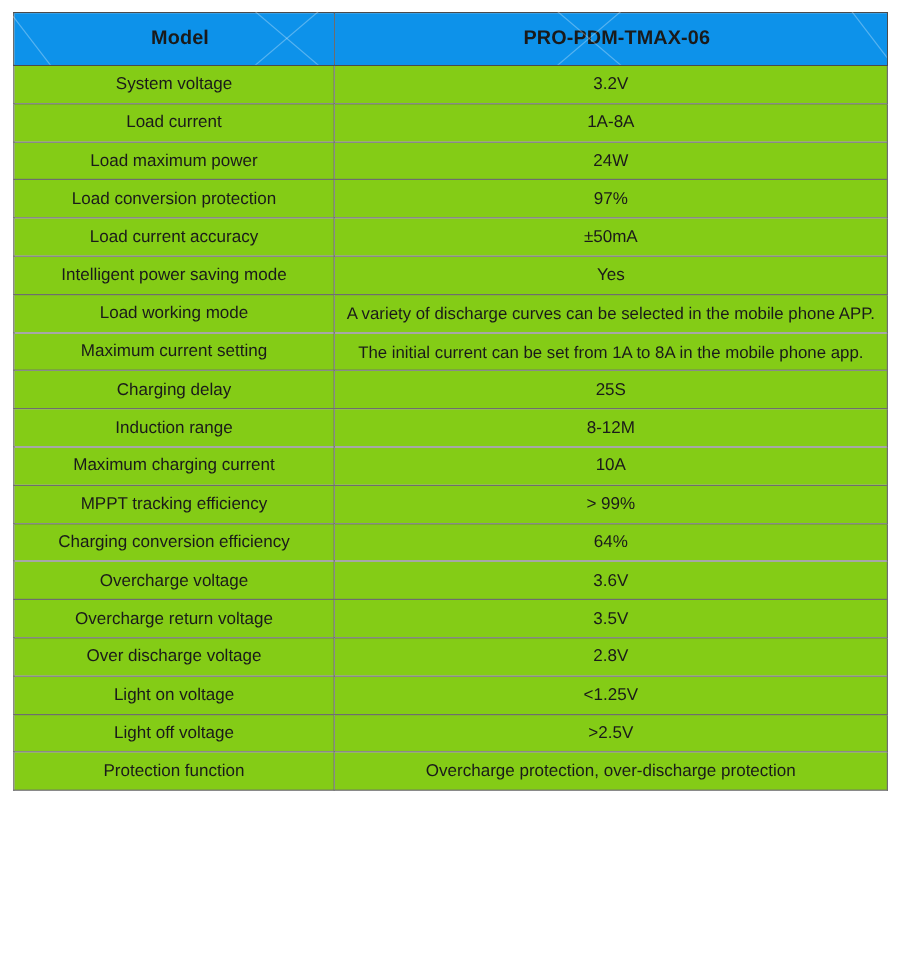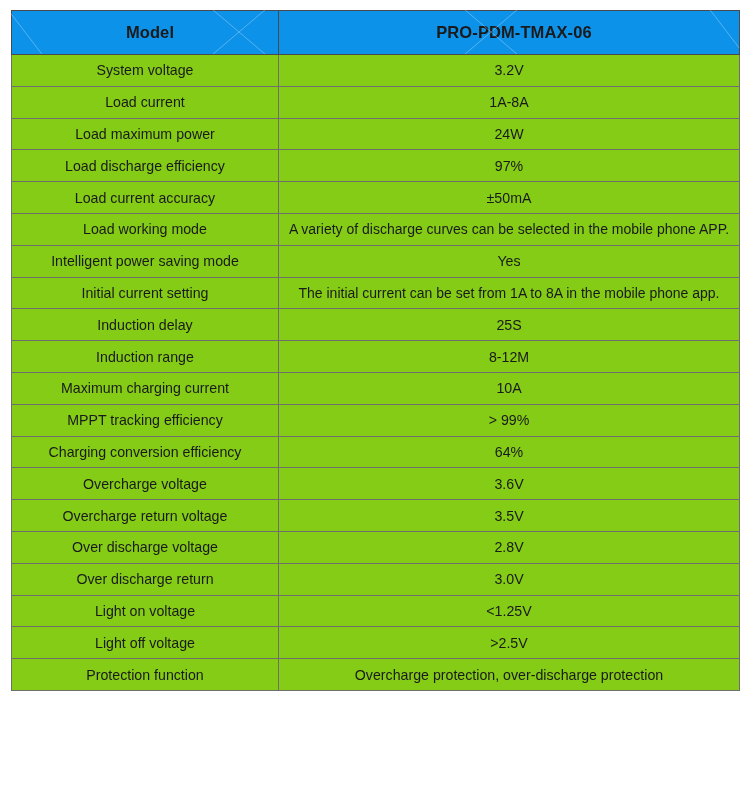--- a/index.html
+++ b/index.html
@@ -120,46 +120,46 @@
         <td class="cell-value">1A-8A</td>
       </tr>
 
 
       <tr class="data-row">
         <td class="cell-label">Load maximum power</td>
         <td class="cell-value">24W</td>
       </tr>
 
       <tr class="data-row">
-        <td class="cell-label">Load discharge efficiency</td>
+        <td class="cell-label">Load conversion protection</td>
         <td class="cell-value">97%</td>
       </tr>
 
       <tr class="data-row">
         <td class="cell-label">Load current accuracy</td>
         <td class="cell-value">±50mA</td>
       </tr>
 
       <tr class="data-row">
+        <td class="cell-label">Intelligent power saving mode</td>
+        <td class="cell-value">Yes</td>
+      </tr>
+
+      <tr class="data-row">
         <td class="cell-label">Load working mode</td>
         <td class="cell-value long-text">A variety of discharge curves can be selected in the mobile phone APP.</td>
       </tr>
 
       <tr class="data-row">
-        <td class="cell-label">Intelligent power saving mode</td>
-        <td class="cell-value">Yes</td>
-      </tr>
-
-      <tr class="data-row">
-        <td class="cell-label">Initial current setting</td>
+        <td class="cell-label">Maximum current setting</td>
         <td class="cell-value long-text">The initial current can be set from 1A to 8A in the mobile phone app.</td>
       </tr>
 
       <tr class="data-row">
-        <td class="cell-label">Induction delay</td>
+        <td class="cell-label">Charging delay</td>
         <td class="cell-value">25S</td>
       </tr>
 
       <tr class="data-row">
         <td class="cell-label">Induction range</td>
         <td class="cell-value">8-12M</td>
       </tr>
 
 
       <tr class="data-row">
@@ -186,24 +186,20 @@
       <tr class="data-row">
         <td class="cell-label">Overcharge return voltage</td>
         <td class="cell-value">3.5V</td>
       </tr>
 
       <tr class="data-row">
         <td class="cell-label">Over discharge voltage</td>
         <td class="cell-value">2.8V</td>
       </tr>
 
-      <tr class="data-row">
-        <td class="cell-label">Over discharge return</td>
-        <td class="cell-value">3.0V</td>
-      </tr>
 
       <tr class="data-row">
         <td class="cell-label">Light on voltage</td>
         <td class="cell-value">&lt;1.25V</td>
       </tr>
 
       <tr class="data-row">
         <td class="cell-label">Light off voltage</td>
         <td class="cell-value">&gt;2.5V</td>
       </tr>

